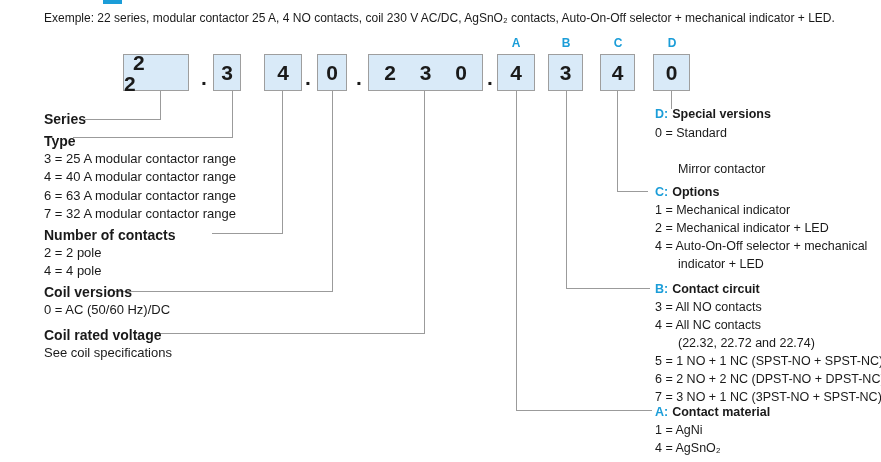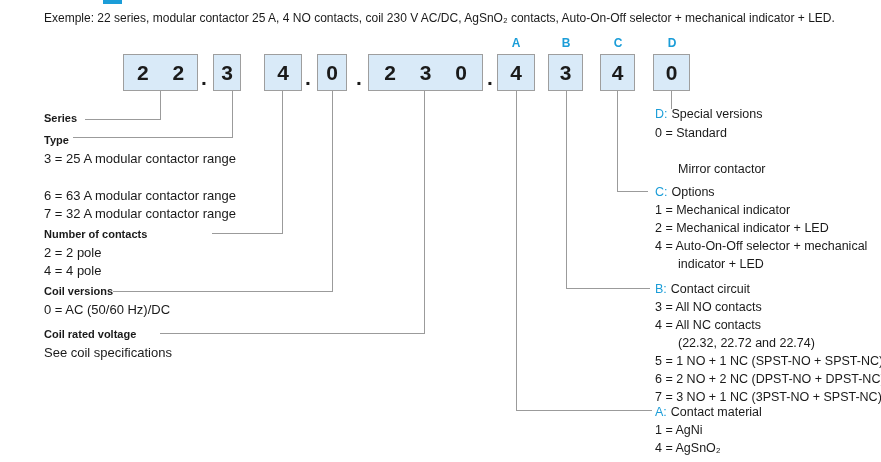--- a/index.html
+++ b/index.html
@@ -19,38 +19,38 @@
   .cdot{position:absolute;top:66px;width:10px;font-size:21px;font-weight:bold;text-align:center;}
   .box-letter{
     position:absolute;top:37px;transform:translateX(-50%);
     font-size:12px;font-weight:bold;color:#1b9dd8;line-height:1;
   }
   
   .ln{position:absolute;background:#9b9b9b;}
   .ln.v{width:1px;}
   .ln.h{height:1px;}
   
-  .lh{position:absolute;left:44px;font-size:11px;font-weight:bold;white-space:nowrap;line-height:1.1;}
+  .lh{position:absolute;left:44px;font-size:14px;font-weight:bold;white-space:nowrap;line-height:1.1;}
   .li{position:absolute;left:44px;font-size:13px;white-space:nowrap;line-height:1.1;}
   
-  .rh{position:absolute;left:655px;font-size:12.5px;font-weight:normal;white-space:nowrap;line-height:1.1;}
+  .rh{position:absolute;left:655px;font-size:12.5px;font-weight:bold;white-space:nowrap;line-height:1.1;}
   .rh .pfx{color:#1b9dd8;margin-right:4px;}
   .ri{position:absolute;left:655px;font-size:12.5px;white-space:nowrap;line-height:1.1;}
   .ri.ind{left:678px;}
 </style>
 </head>
 <body>
 
 <div class="canvas">
 
   <div class="accent"></div>
 
   <div class="example">Exemple: 22 series, modular contactor 25 A, 4 NO contacts, coil 230 V AC/DC, AgSnO₂ contacts, Auto-On-Off selector + mechanical indicator + LED.</div>
 
-  <div class="cbox" style="left:123px;width:75px">
+  <div class="cbox" style="left:123px;width:66px">
     <span class="digits wide">2 2</span>
   </div>
   <div class="cdot" style="left:199px">.</div>
   <div class="cbox" style="left:213px;width:28px">
     <span class="digits">3</span>
   </div>
   <div class="cbox" style="left:264px;width:38px">
     <span class="digits">4</span>
   </div>
   <div class="cdot" style="left:303px">.</div>
@@ -95,20 +95,21 @@
   <div class="ln h" style="left:516px;top:410px;width:136px"></div>
   <div class="ln v" style="left:566px;top:91px;height:198px"></div>
   <div class="ln h" style="left:566px;top:288px;width:84px"></div>
   <div class="ln v" style="left:617px;top:91px;height:101px"></div>
   <div class="ln h" style="left:617px;top:191px;width:31px"></div>
   <div class="ln v" style="left:671px;top:91px;height:18px"></div>
 
   <div class="lh" style="top:112px">Series</div>
   <div class="lh" style="top:134px">Type</div>
   <div class="li" style="top:152px">3 = 25 A modular contactor range</div>
+  <div class="li" style="top:170px">4 = 40 A modular contactor range</div>
   <div class="li" style="top:189px">6 = 63 A modular contactor range</div>
   <div class="li" style="top:207px">7 = 32 A modular contactor range</div>
   <div class="lh" style="top:228px">Number of contacts</div>
   <div class="li" style="top:246px">2 = 2 pole</div>
   <div class="li" style="top:264px">4 = 4 pole</div>
   <div class="lh" style="top:285px">Coil versions</div>
   <div class="li" style="top:303px">0 = AC (50/60 Hz)/DC</div>
   <div class="lh" style="top:328px">Coil rated voltage</div>
   <div class="li" style="top:346px">See coil specifications</div>
 

